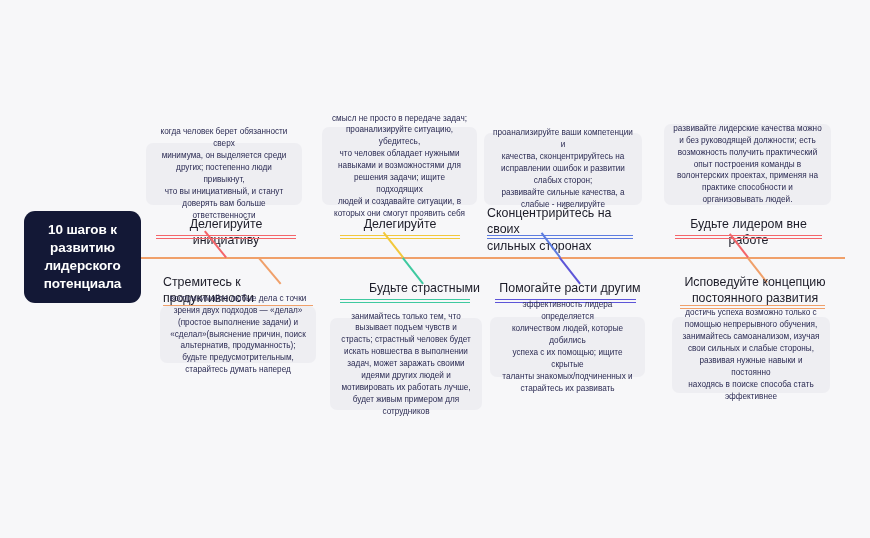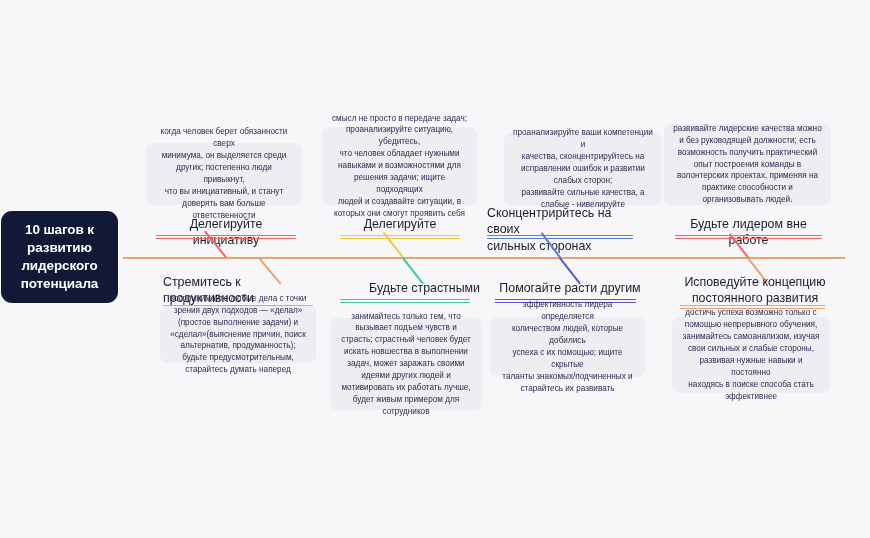--- a/index.html
+++ b/index.html
@@ -24,21 +24,21 @@
     left: 123px;
     top: 257px;
     width: 722px;
     height: 1.6px;
     background: #f0a06a;
   }
 
   
   .root-node {
     position: absolute;
-    left: 1px;
+    left: 24px;
     top: 211px;
     width: 117px;
     height: 92px;
     background: #131836;
     border-radius: 11px;
     display: flex;
     align-items: center;
     justify-content: center;
     box-sizing: border-box;
     padding: 16px 8px;
@@ -138,21 +138,21 @@
 людей и создавайте ситуации, в
 которых они смогут проявить себя</span>
   </div>
   <div class="branch-label center" style="left:340px; top:216px; width:120px;">Делегируйте</div>
   <div class="rule" style="left:340px; top:235px; width:120px;">
     <div class="ln a" style="background:#f2c83c"></div>
     <div class="ln b" style="background:#f2c83c"></div>
   </div>
   <div class="conn" style="left:403px; top:257px; width:32px; background:#f2c83c; transform:rotate(-128deg);"></div>
 
-  <div class="card" style="left:504px; top:133px; width:158px; height:72px;">
+  <div class="card" style="left:484px; top:133px; width:158px; height:72px;">
     <span>проанализируйте ваши компетенции и
 качества, сконцентрируйтесь на
 исправлении ошибок и развитии
 слабых сторон;
 развивайте сильные качества, а
 слабые - нивелируйте</span>
   </div>
   <div class="branch-label left" style="left:487px; top:205px; width:160px;">Сконцентрирйтесь на своих
 сильных сторонах</div>
   <div class="rule" style="left:487px; top:235px; width:146px;">

